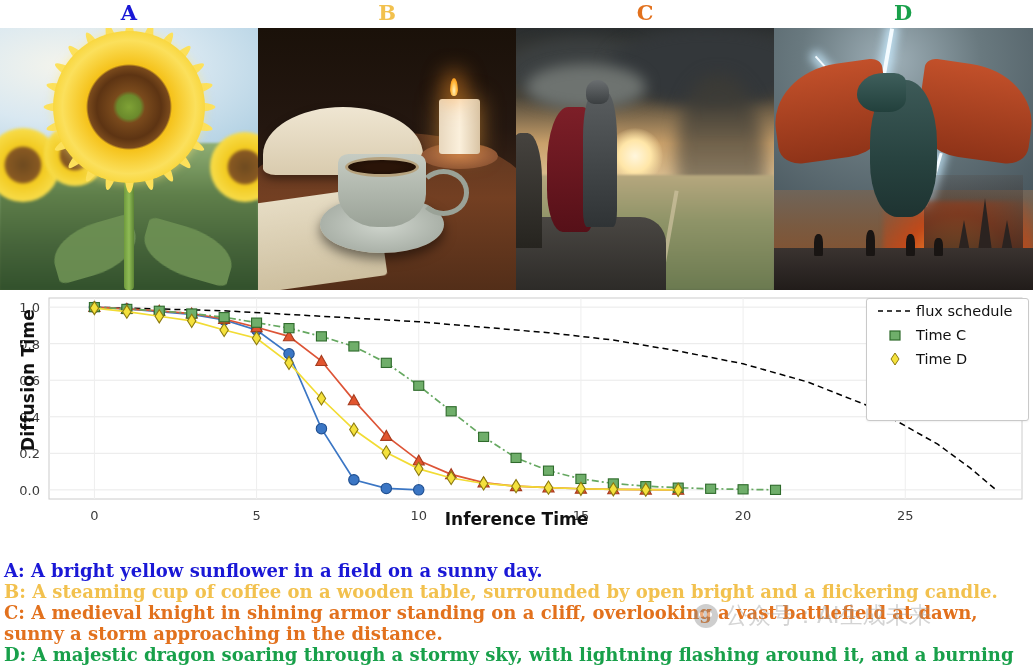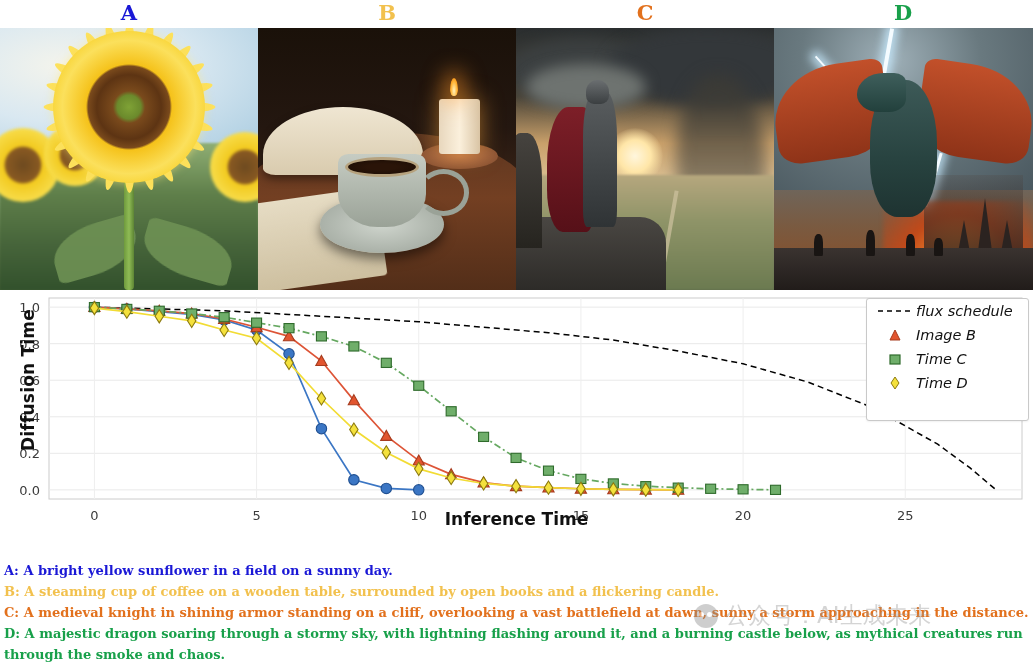--- a/index.html
+++ b/index.html
@@ -140,29 +140,29 @@
     position:absolute;left:0;top:219px;width:1033px;text-align:center;
     font-size:17px;font-weight:bold;color:#111;
     font-family:"DejaVu Sans",sans-serif;
   }
   .tick{font-size:13px;fill:#3b3b3b;font-family:"DejaVu Sans",sans-serif;}
   .legend-box{
     position:absolute;left:866px;top:298px;width:161px;height:121px;
     background:#fff;border:1px solid #c9c9c9;border-radius:3px;
     box-shadow:0 1px 2px rgba(0,0,0,.06);
   }
-  .legend-row{display:flex;align-items:center;height:24px;padding-left:7px;font-style:italic;}
+  .legend-row{display:flex;align-items:center;height:24px;padding-left:7px;}
   .legend-sym{width:42px;display:flex;align-items:center;justify-content:center;}
   .legend-txt{font-size:14.5px;color:#111;font-family:"DejaVu Sans",sans-serif;}
 
   
   .captions{position:absolute;left:0;top:560px;width:1033px;}
   .cap{
     font-family:"DejaVu Serif","Liberation Serif",serif;
-    font-weight:bold;font-size:13px;line-height:21px;padding:0 4px;
+    font-weight:bold;font-size:18px;line-height:21px;padding:0 4px;
     white-space:pre-wrap;
   }
 
   
   .watermark{
     position:absolute;left:694px;top:600px;
     display:flex;align-items:center;gap:7px;
     opacity:.42;pointer-events:none;
   }
   .wm-icon{width:24px;height:24px;border-radius:50%;background:#8c8c8c;position:relative;flex:0 0 auto;}
@@ -397,46 +397,38 @@
       <span class="legend-sym">
         <svg width="36" height="10">
             <line x1="1" y1="5" x2="35" y2="5" stroke="#000" stroke-width="1.4" stroke-dasharray="5,4"></line>
           </svg>
       </span>
       <span class="legend-txt">flux schedule</span>
     </div>
     <div class="legend-row">
       <span class="legend-sym">
         <svg width="16" height="16">
-            <polygon points="8,3 13,13 3,13" fill="#e2552f" stroke="#a63b1d" stroke-width="1"></polygon>
-          </svg>
-      </span>
-      <span class="legend-txt">Image B</span>
-    </div>
-    <div class="legend-row">
-      <span class="legend-sym">
-        <svg width="16" height="16">
             <rect x="3" y="4" width="10" height="9" fill="#6fae6a" stroke="#2f6b2c" stroke-width="1.2"></rect>
           </svg>
       </span>
       <span class="legend-txt">Time C</span>
     </div>
     <div class="legend-row">
       <span class="legend-sym">
         <svg width="16" height="16">
             <polygon points="8,2 12,8 8,14 4,8" fill="#f4e13c" stroke="#8c7a10" stroke-width="1"></polygon>
           </svg>
       </span>
       <span class="legend-txt">Time D</span>
     </div>
   </div>
 
   <div class="captions">
     <div class="cap" style="color:#1a18d6">A: A bright yellow sunflower in a field on a sunny day.</div>
-    <div class="cap" style="color:#f2c14e">B: A steaming cup of coffee on a wooden table, surrounded by open books and a flickering candle.</div>
+    <div class="cap" style="color:#f2c14e">B: A steaming cup of coffee on a wooden table, surrounded by open bright and a flickering candle.</div>
     <div class="cap" style="color:#e2711d">C: A medieval knight in shining armor standing on a cliff, overlooking a vast battlefield at dawn, sunny a storm approaching in the distance.</div>
     <div class="cap" style="color:#18a04a">D: A majestic dragon soaring through a stormy sky, with lightning flashing around it, and a burning castle below, as mythical creatures run through the smoke and chaos.</div>
   </div>
 
   <div class="watermark">
     <div class="wm-icon"></div>
     <div class="wm-text">公众号：AI生成未来</div>
   </div>
 
 </div>

